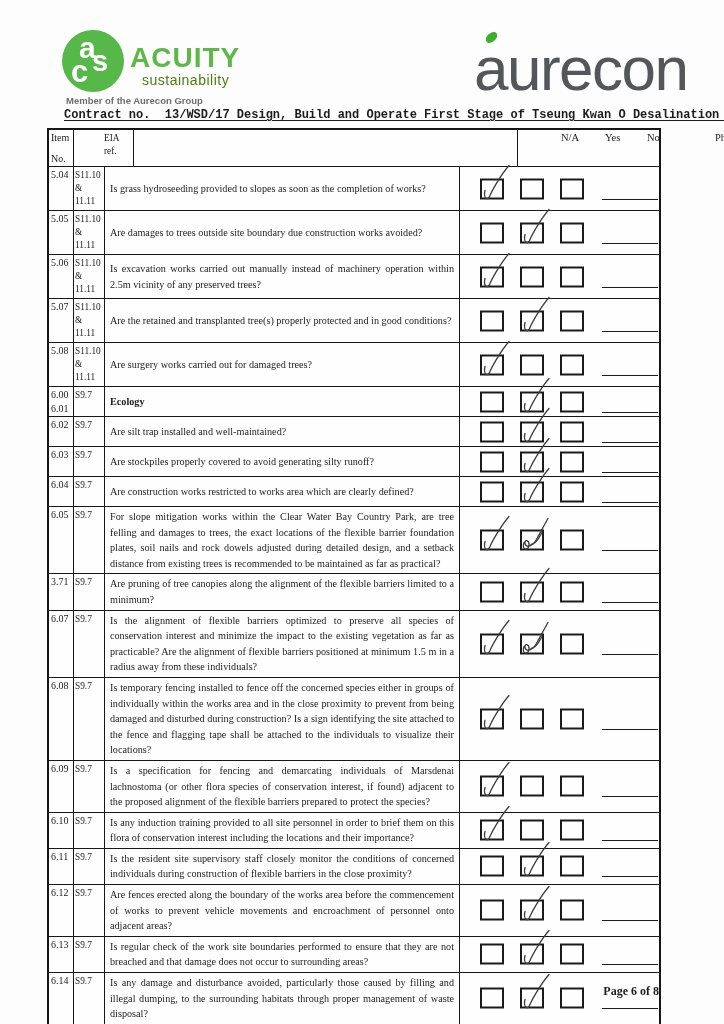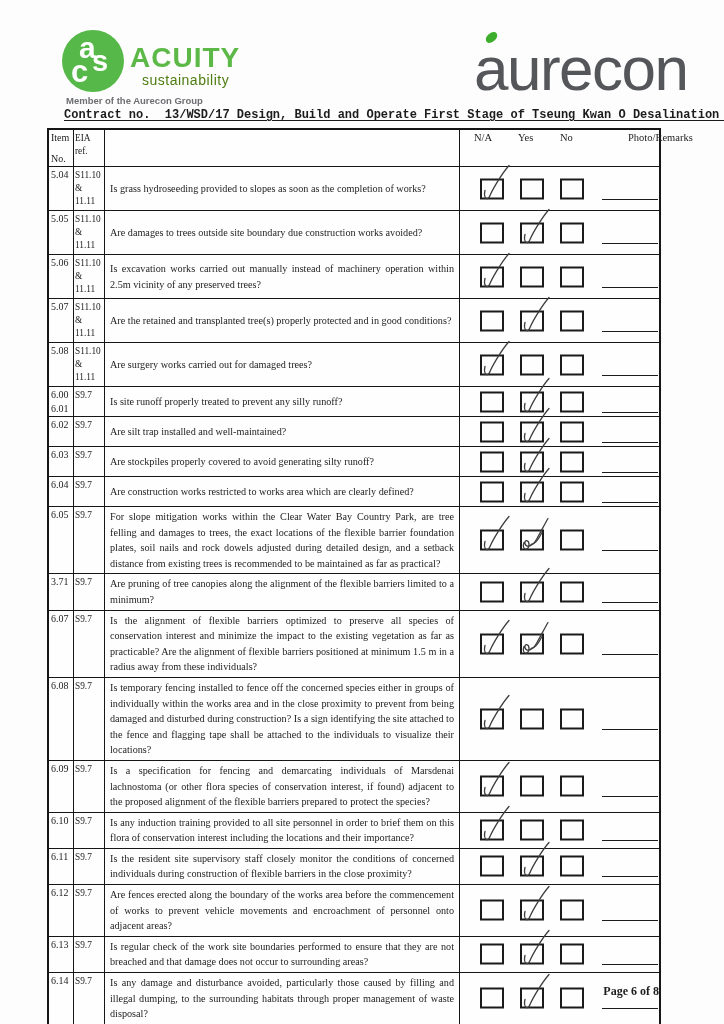--- a/index.html
+++ b/index.html
@@ -66,21 +66,21 @@
   .c-ref   { width:31px;  border-right:1.5px solid #161616; padding:2px 0 2px 1px;
              font-size:9.3px; white-space:pre-line; line-height:13px; }
   .c-q     { width:355px; border-right:1.5px solid #161616; padding:2px 5px;
              font-size:10.2px; line-height:15.6px;
              display:flex; flex-direction:column; justify-content:center; }
   .c-q .q-text { text-align:justify; width:100%; }
   .c-q .q-head { font-weight:bold; }
   .c-checks { flex:1; position:relative; }
 
   .hdr .c-item { justify-content:space-between; font-size:10px; }
-  .hdr { min-height:36px; }
+  .hdr { min-height:36px;gap:29px; }
   .hdr-label { position:absolute; top:2px; font-size:10.5px; }
   .hl-na    { left:14px; }
   .hl-yes   { left:58px; }
   .hl-no    { left:100px; }
   .hl-photo { left:138px;margin-left:30px; }
 
   .box {
     position:absolute; width:24px; height:21px;
     border:2.2px solid #1b1b1b; top:50%; transform:translateY(-50%);
     background:#fefefe;
@@ -240,21 +240,21 @@
           <div class="remark-line"></div>
         </div>
       </div>
       <div class="trow">
         <div class="c-item">
           <span>6.00</span>
           <span style="margin-top: 3px;">6.01</span>
         </div>
         <div class="c-ref">S9.7</div>
         <div class="c-q">
-          <div class="q-text">Is site runoff properly treated to prevent any silly runoff?</div>
+          <div class="q-head">Ecology</div>
         </div>
         <div class="c-checks">
           <div class="box b-na"></div>
           <div class="box b-yes">
             <svg class="mark" viewBox="0 0 37 41">
               <path d="M10 27 C 8 35, 13 38, 15 32 C 18 25, 27 10, 34 2"></path>
             </svg>
           </div>
           <div class="box b-no"></div>
           <div class="remark-line"></div>

